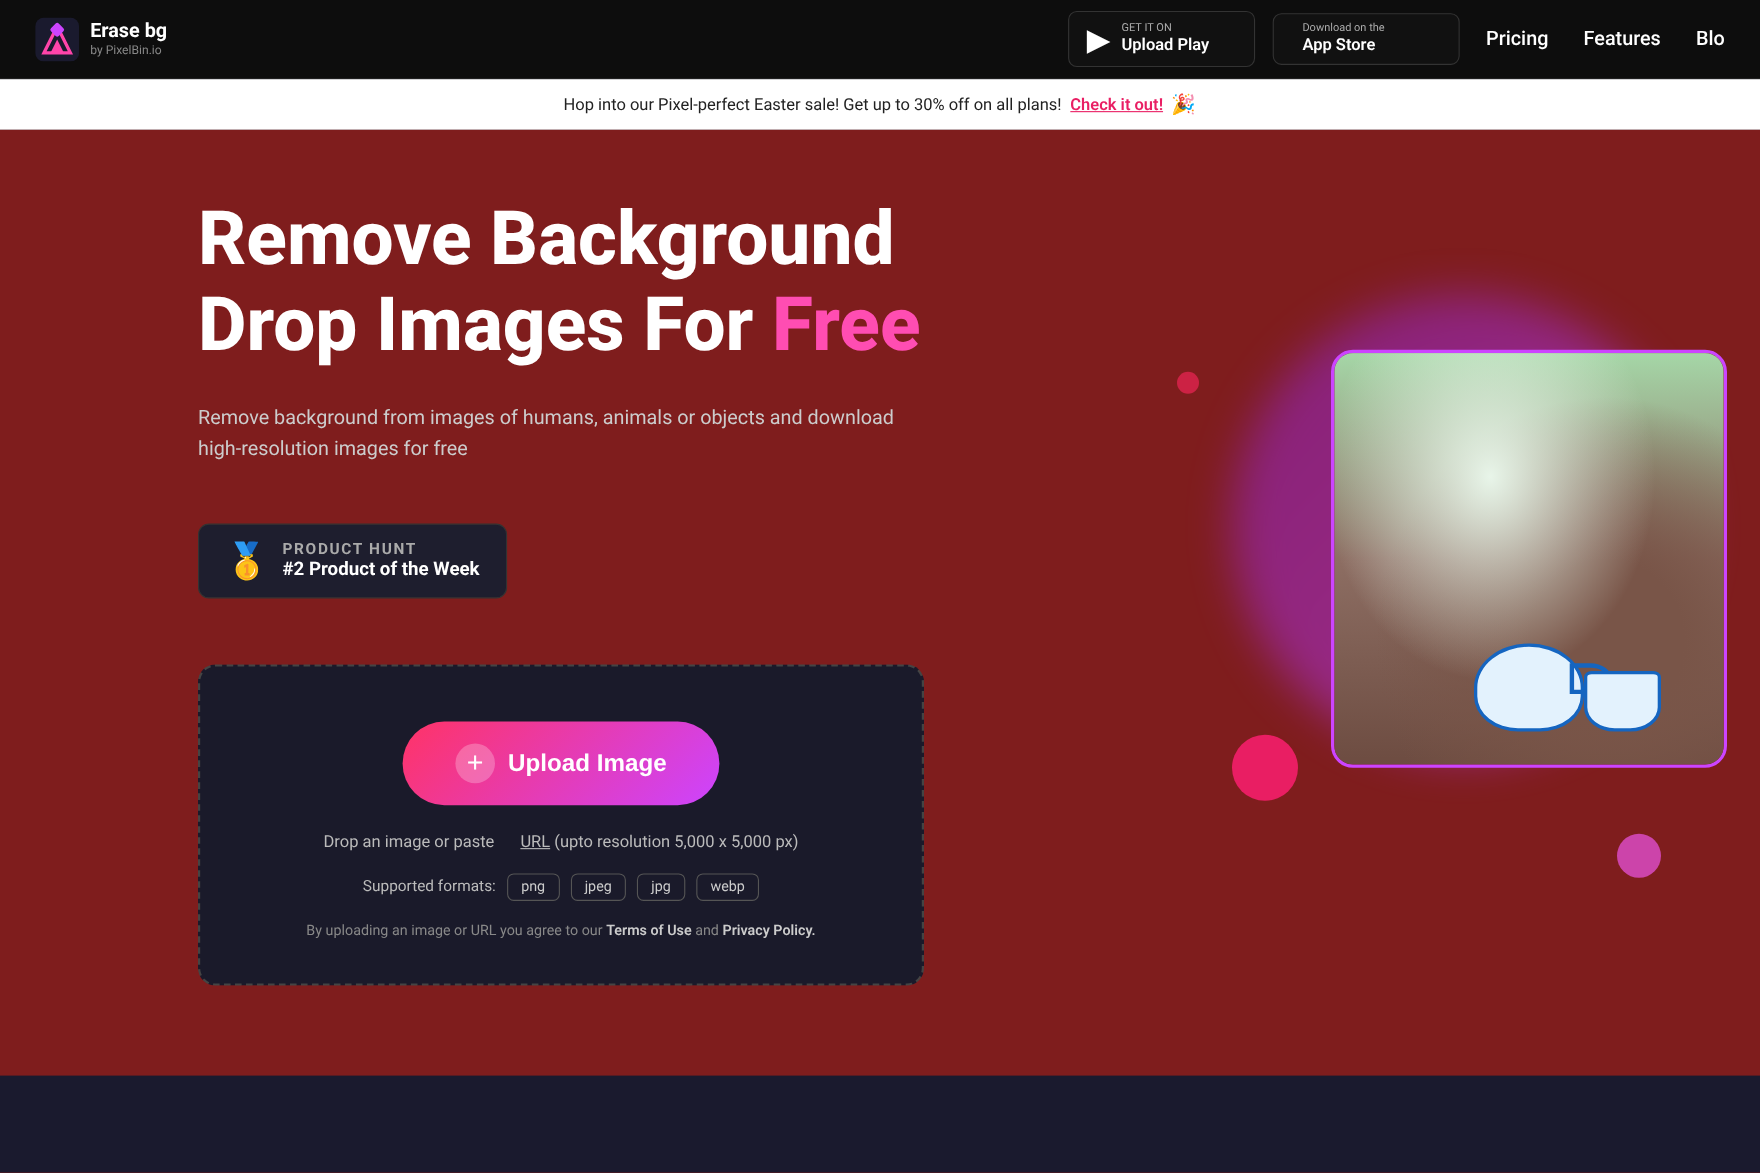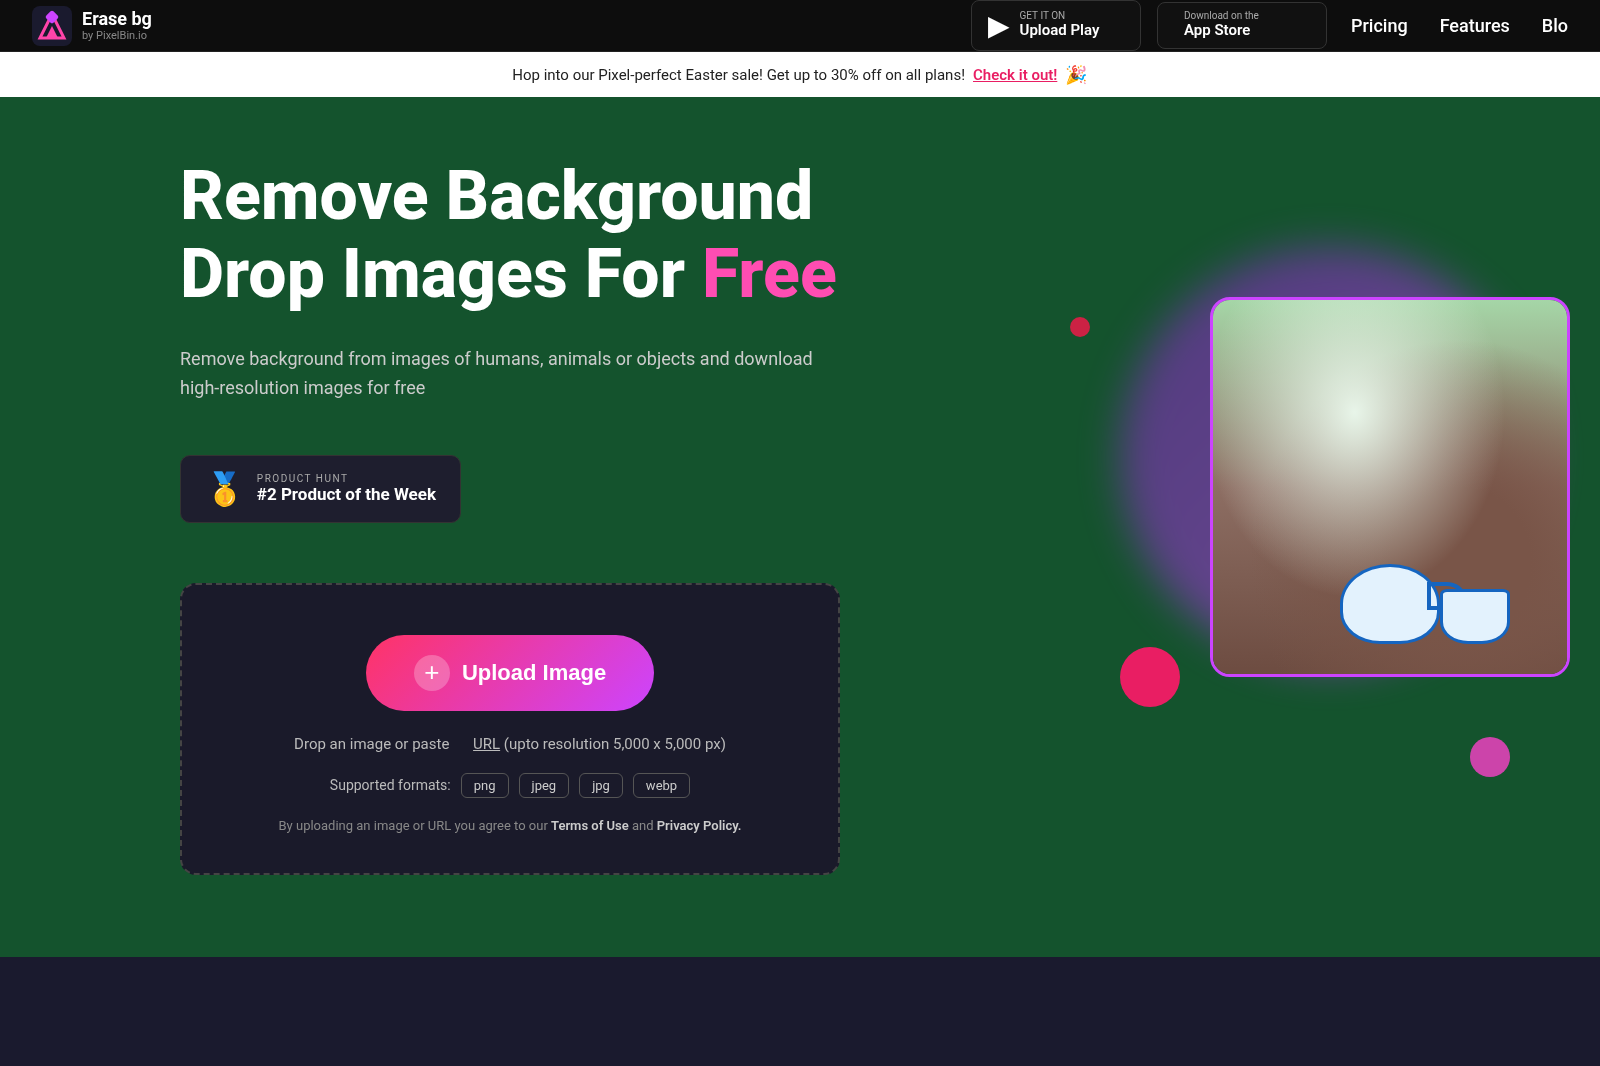--- a/index.html
+++ b/index.html
@@ -4,21 +4,21 @@
   <style>
     * { margin: 0; padding: 0; box-sizing: border-box; }
     body { font-family: -apple-system, BlinkMacSystemFont, 'Segoe UI', Roboto, sans-serif; background: #1a1a2e; overflow-x: hidden; }
 
     
     .navbar {
       background: #0d0d0d;
       display: flex;
       align-items: center;
       padding: 0 32px;
-      height: 52px;
+      height: 72px;
       border-bottom: 1px solid #222;
     }
     .logo-area {
       display: flex;
       align-items: center;
       gap: 10px;
       margin-right: auto;
     }
     .logo-icon {
       width: 40px;
@@ -101,21 +101,21 @@
       font-weight: 600;
       text-decoration: underline;
       cursor: pointer;
     }
     .announcement-emoji {
       font-size: 18px;
     }
 
     
     .hero {
-      background: #14532d;
+      background: #7f1d1d;
       min-height: 860px;
       display: flex;
       position: relative;
       overflow: hidden;
       padding: 60px 0 40px 180px;
     }
     .hero-content {
       flex: 1;
       max-width: 860px;
       z-index: 2;
@@ -144,24 +144,24 @@
       background: #1e1e2e;
       border: 1.5px solid #333;
       border-radius: 10px;
       padding: 14px 24px;
       margin-bottom: 60px;
     }
     .ph-medal {
       font-size: 32px;
     }
     .ph-text-top {
-      font-size: 10px;
+      font-size: 14px;
       color: #aaa;
       letter-spacing: 1.5px;
-      font-weight: 400;
+      font-weight: 700;
       display: block;
     }
     .ph-text-bottom {
       font-size: 17px;
       font-weight: 700;
       color: #fff;
       display: block;
     }
 
     

